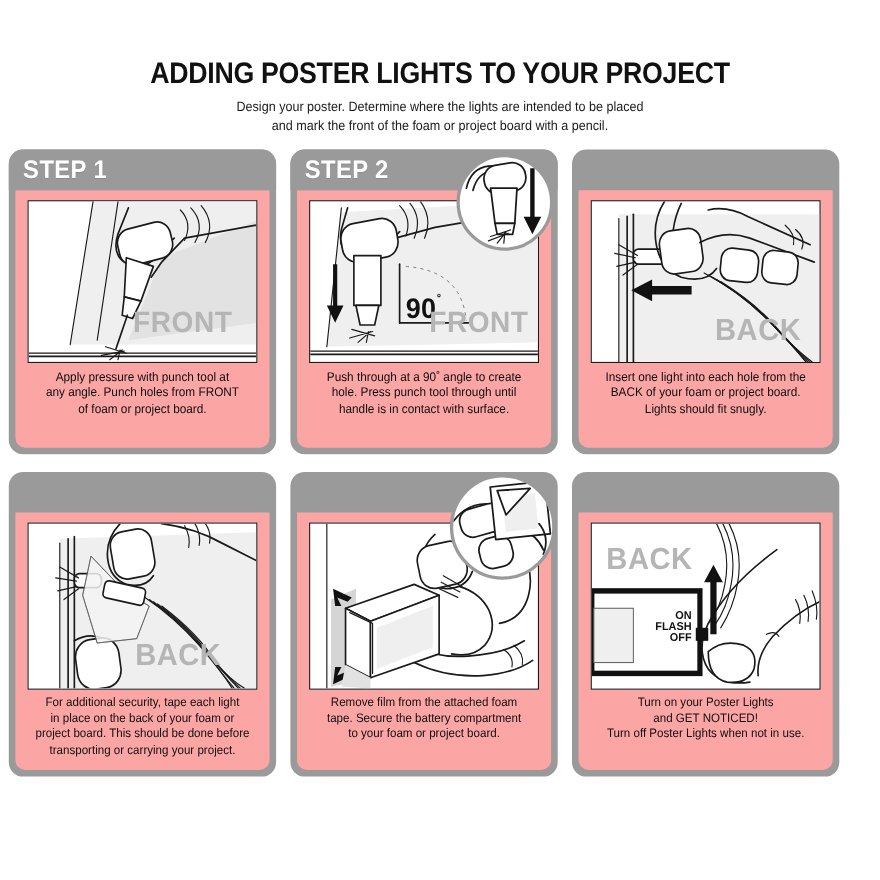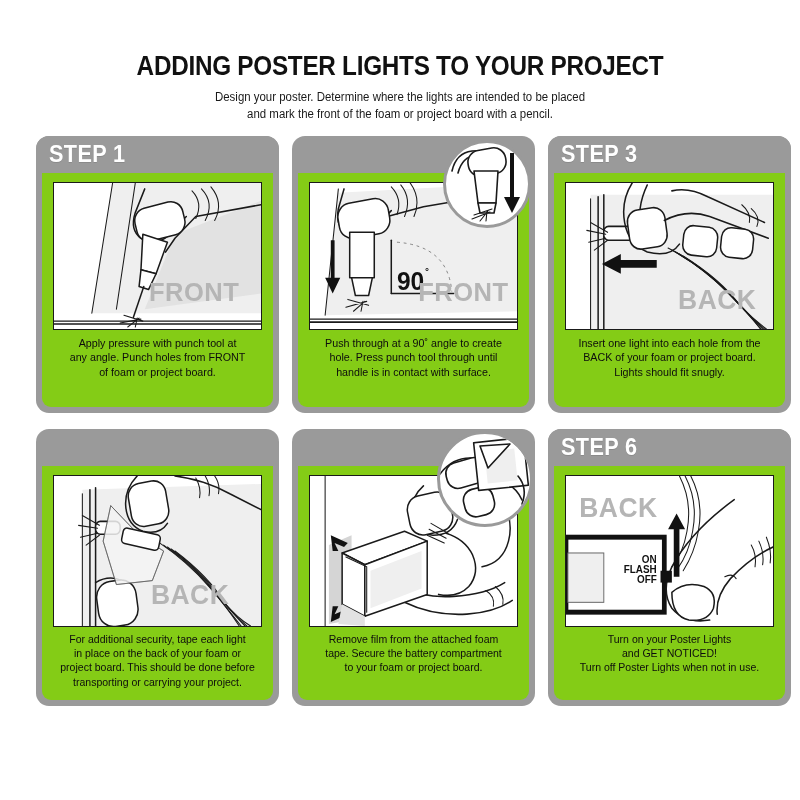--- a/index.html
+++ b/index.html
@@ -47,21 +47,21 @@
     color: #1a1a1a;
     line-height: 1.32;
     transform: scaleX(0.93);
     transform-origin: center;
   }
 
   
   .grid {
     position: absolute;
     top: 136px;
-    left: 36px;
+    left: 8px;
     width: 756px;
     display: grid;
     grid-template-columns: repeat(3, 243px);
     grid-template-rows: 277px 277px;
     column-gap: 13px;
     row-gap: 16px;
   }
 
   
   .panel {
@@ -92,21 +92,21 @@
     transform-origin: left center;
     text-shadow: 0 1px 0 rgba(0,0,0,0.10);
   }
 
   .panel-body {
     position: absolute;
     top: 37px;
     left: 6px;
     right: 6px;
     bottom: 6px;
-    background: #84cc16;
+    background: #fca5a5;
     border-radius: 0 0 9px 9px;
     z-index: 2;
   }
 
   .illus-frame {
     position: absolute;
     top: 9px;
     left: 11px;
     right: 11px;
     height: 148px;
@@ -203,20 +203,23 @@
         </div>
         <div class="caption">
           <div>Apply pressure with punch tool at</div>
           <div>any angle. Punch holes from FRONT</div>
           <div>of foam or project board.</div>
         </div>
       </div>
     </div>
 
     <div class="panel">
+      <div class="panel-header">
+        <span class="step-label">STEP 2</span>
+      </div>
 
       <div class="inset-circle" id="inset-step2">
         <svg viewBox="0 0 82 82">
           <path class="ink" d="M6,28 Q10,10 26,8 Q44,6 56,18"></path>
           <path class="ink" d="M12,30 Q16,14 30,12 Q46,10 56,22"></path>
           <rect class="white-fill" x="22" y="6" rx="12" ry="12" width="38" height="26" transform="rotate(-10 41 19)"></rect>
           <path class="white-fill" d="M28,28 L52,28 L50,60 L32,60 Z"></path>
           <path class="white-fill" d="M32,60 L50,60 L48,70 L34,70 Z"></path>
           <path class="ink-thin" d="M28,72 L46,66 M26,76 L44,69 M34,78 L42,68 M40,78 L41,68"></path>
           <path class="solid-blk" d="M68,10 L68,54 L74,54 L66,70 L58,54 L64,54 L64,10 Z"></path>
@@ -250,23 +253,20 @@
         </div>
         <div class="caption">
           <div>Push through at a 90˚ angle to create</div>
           <div>hole. Press punch tool through until</div>
           <div>handle is in contact with surface.</div>
         </div>
       </div>
     </div>
 
     <div class="panel">
-      <div class="panel-header">
-        <span class="step-label">STEP 3</span>
-      </div>
       <div class="panel-body">
         <div class="illus-frame">
           <svg viewBox="0 0 219 148" preserveAspectRatio="none">
             <polygon class="shade-lt" points="26,12 219,12 219,148 26,148"></polygon>
             <path class="ink-thin" d="M26,16 L26,148"></path>
             <path class="ink" d="M34,14 L34,148"></path>
             <path class="ink" d="M40,12 L40,148"></path>
             <rect class="white-fill" x="40" y="44" rx="5" ry="5" width="34" height="14"></rect>
             <path class="ink-thin" d="M26,40 L44,50 M22,48 L42,52 M24,60 L42,56 M30,68 L44,58"></path>
             <path class="ink" d="M70,0 Q58,18 62,40 Q66,62 86,70 Q110,76 120,62"></path>
@@ -378,23 +378,20 @@
         </div>
         <div class="caption tall">
           <div>Remove film from the attached foam</div>
           <div>tape. Secure the battery compartment</div>
           <div>to your foam or project board.</div>
         </div>
       </div>
     </div>
 
     <div class="panel">
-      <div class="panel-header">
-        <span class="step-label">STEP 6</span>
-      </div>
       <div class="panel-body">
         <div class="illus-frame tall">
           <svg viewBox="0 0 219 152" preserveAspectRatio="none">
             <text class="wm" x="14" y="42" font-size="28" letter-spacing="0.5">BACK</text>
             <path class="ink-thin" d="M120,0 Q134,26 128,56 Q124,78 112,92"></path>
             <path class="ink-thin" d="M126,0 Q140,26 134,56 Q130,78 118,94"></path>
             <path class="ink-thin" d="M132,0 Q146,26 140,56 Q136,78 124,96"></path>
             <rect x="0" y="62" width="104" height="76" fill="#ffffff" stroke="#111" stroke-width="5"></rect>
             <rect class="shade-lt" x="2" y="78" width="38" height="50" stroke="#666" stroke-width="1"></rect>
             <path class="ink" d="M178,24 Q132,56 112,92 Q100,116 112,134 Q126,150 152,146"></path>

